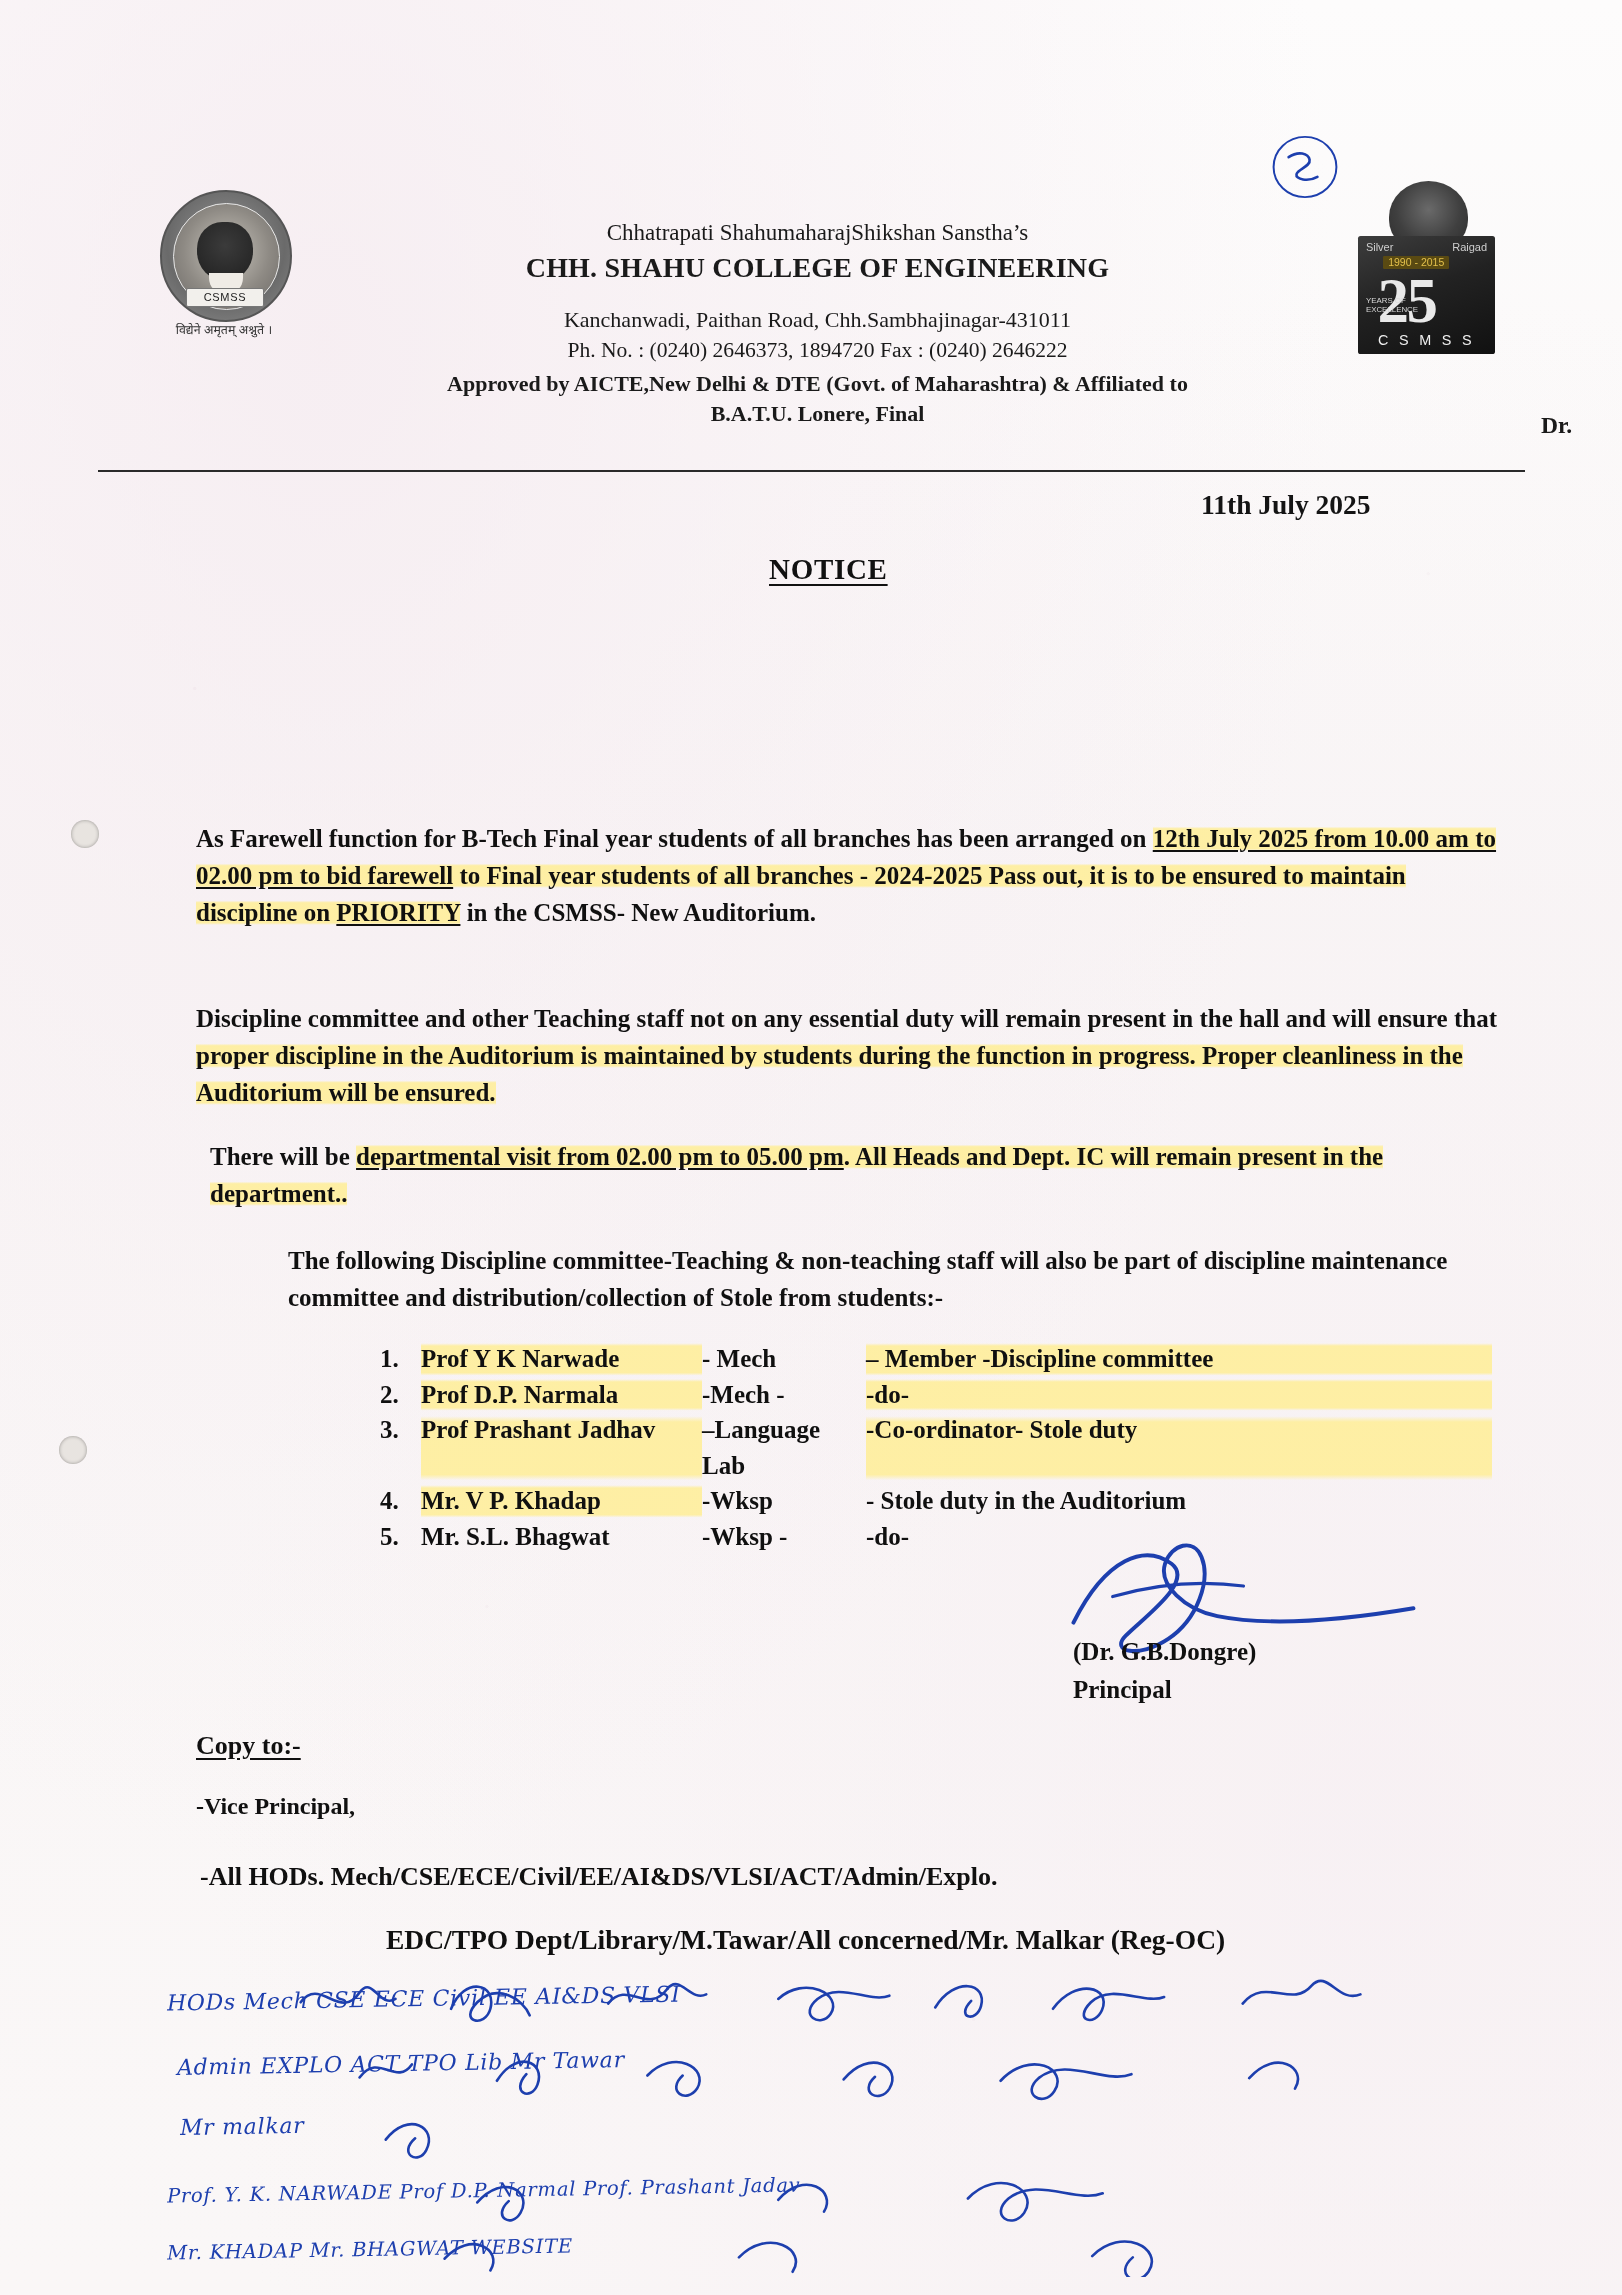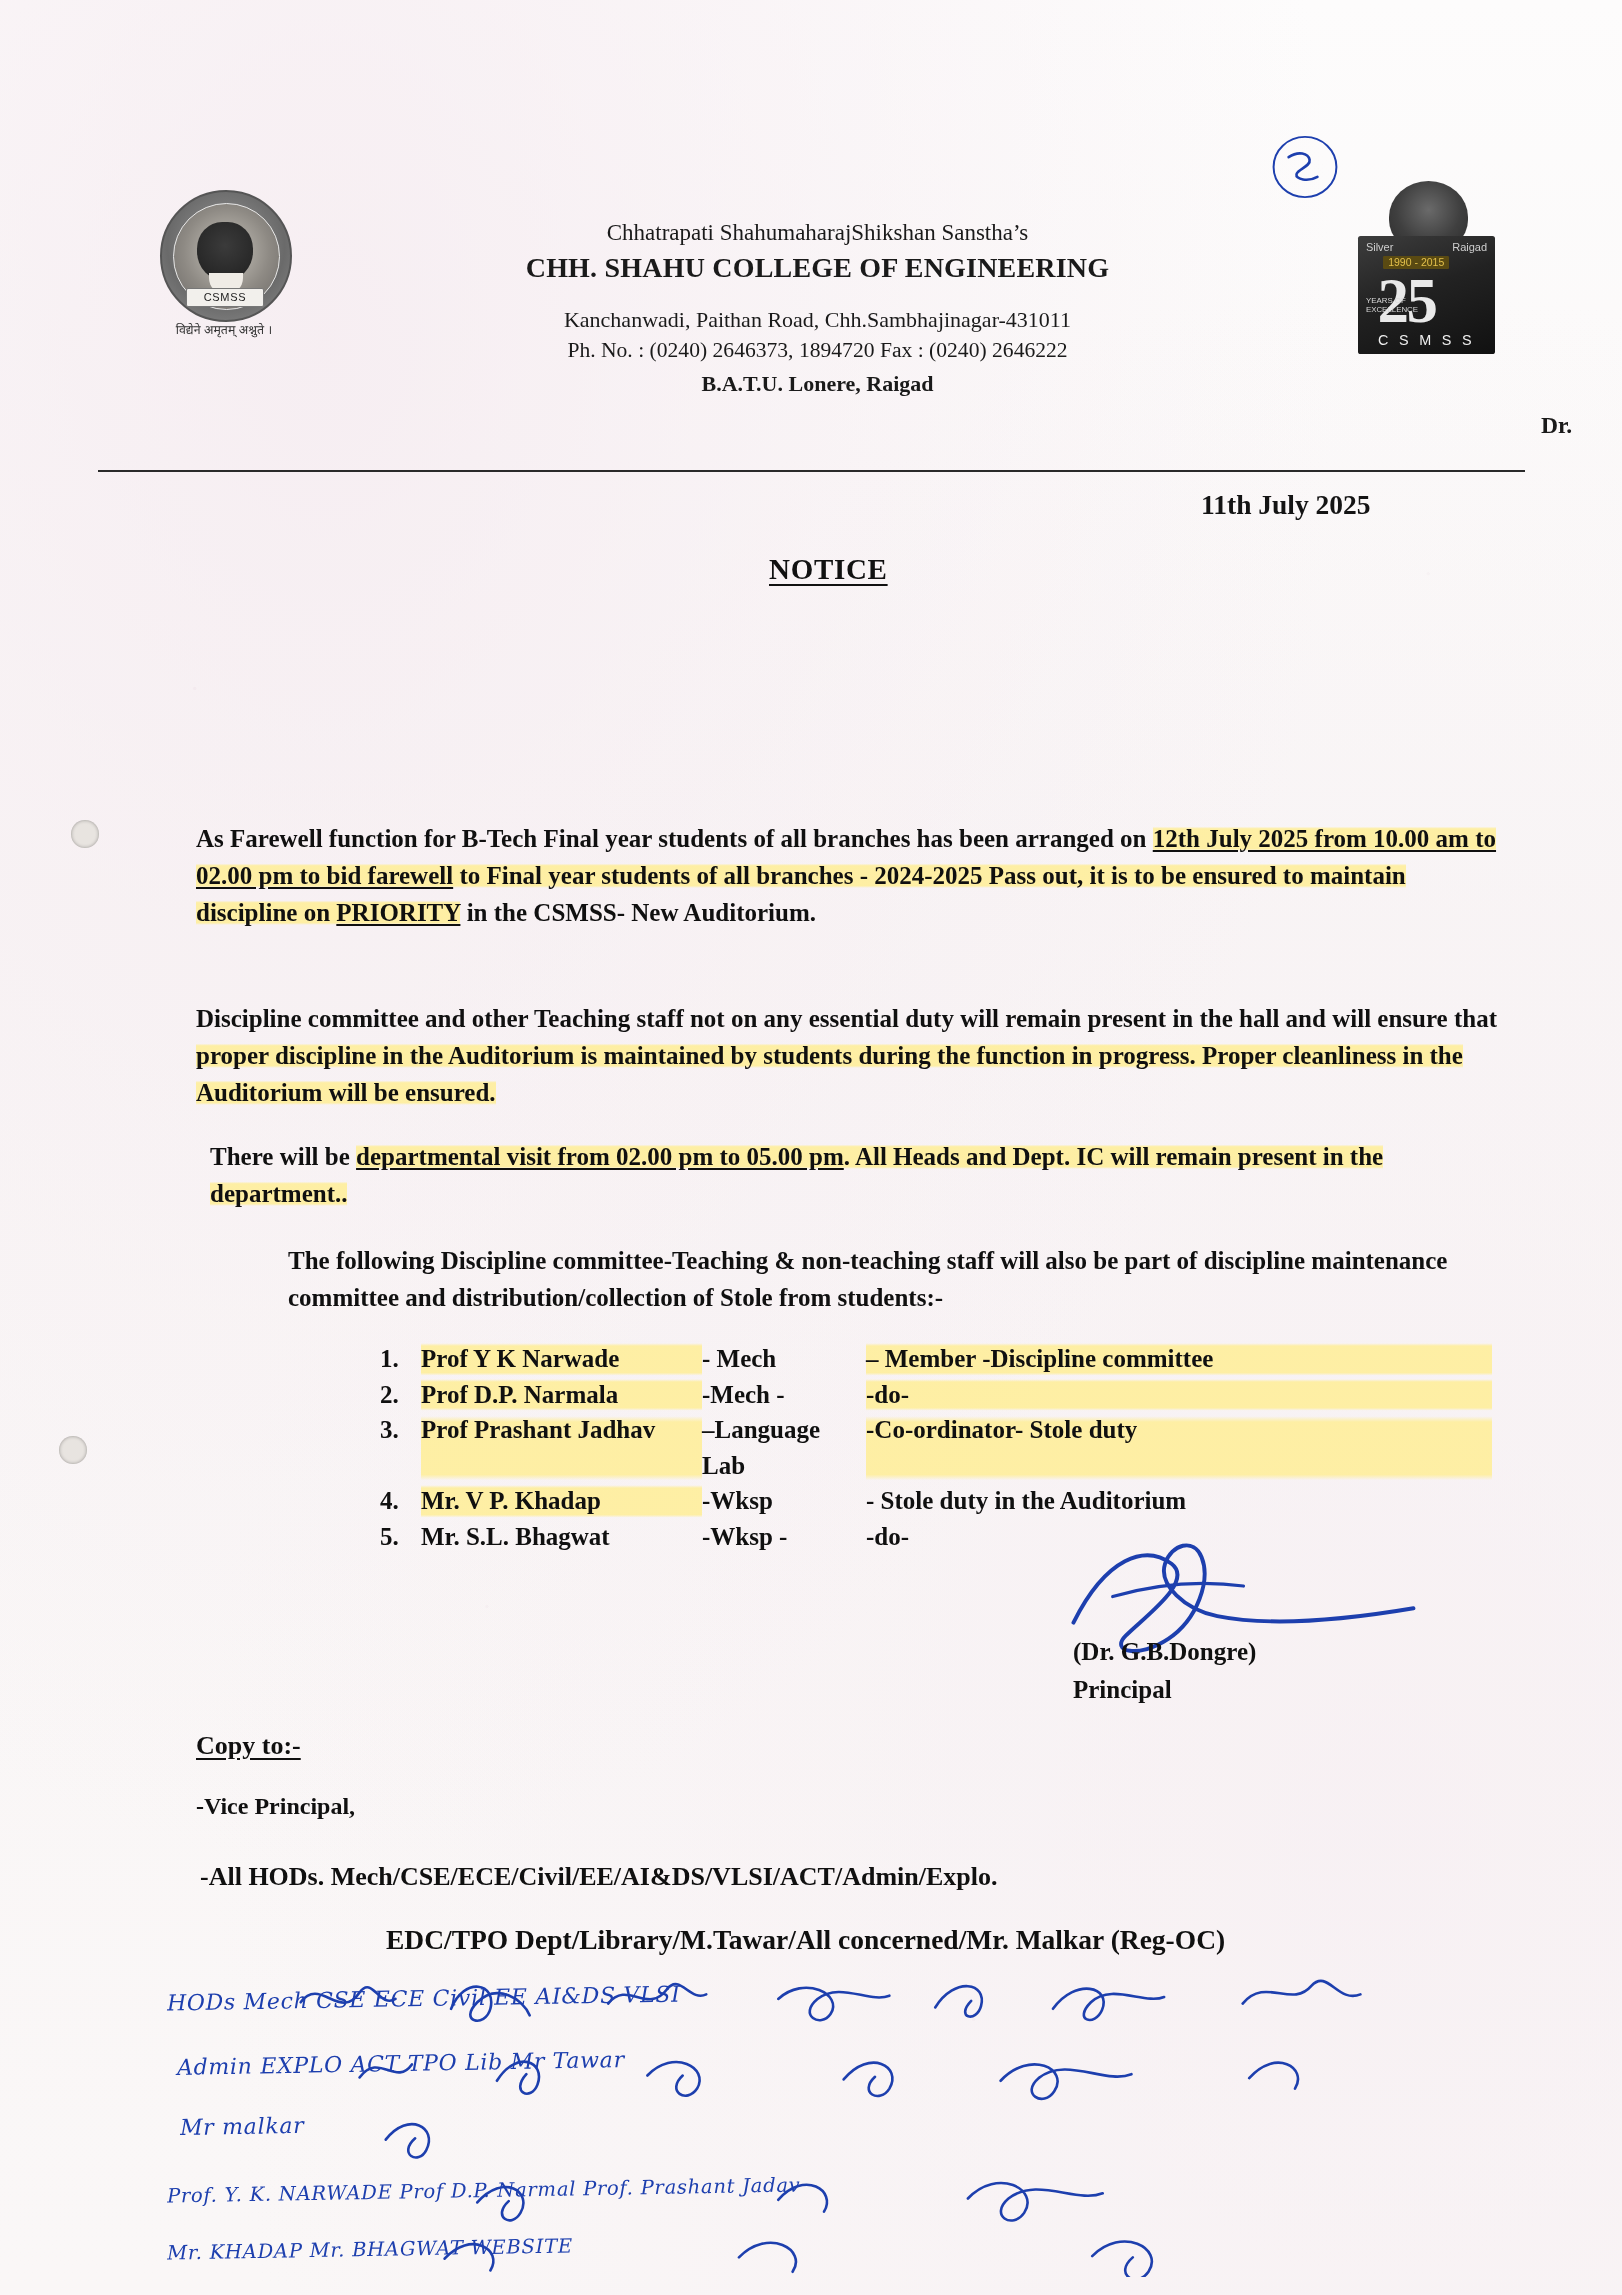--- a/index.html
+++ b/index.html
@@ -389,21 +389,22 @@
       <div class="csmss">C S M S S</div>
     </div>
   </div>
 
   <div class="header-block">
     <div class="hdr-line2">Chhatrapati ShahumaharajShikshan Sanstha’s</div>
     <div class="hdr-college">CHH. SHAHU COLLEGE OF ENGINEERING</div>
     <div class="hdr-addr">Kanchanwadi, Paithan Road, Chh.Sambhajinagar-431011</div>
     <div class="hdr-phone">Ph. No. : (0240) 2646373, 1894720 Fax : (0240) 2646222</div>
     <div class="hdr-approved">
-      <div>B.A.T.U. Lonere, Raigad</div>
+      <div>Approved by AICTE,New Delhi &amp; DTE (Govt. of Maharashtra) &amp; Affiliated to</div>
+      <div>B.A.T.U. Lonere, Final</div>
     </div>
   </div>
 
   <div class="dr-mark">Dr.</div>
   <div class="header-rule"></div>
 
   <div class="date">11th July 2025</div>
   <div class="notice-title">NOTICE</div>
 
 

